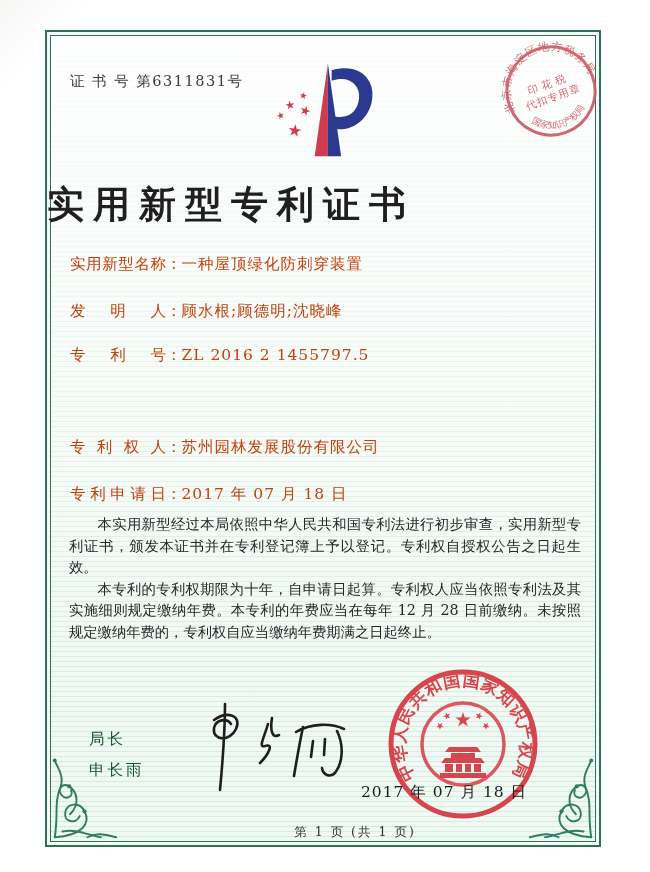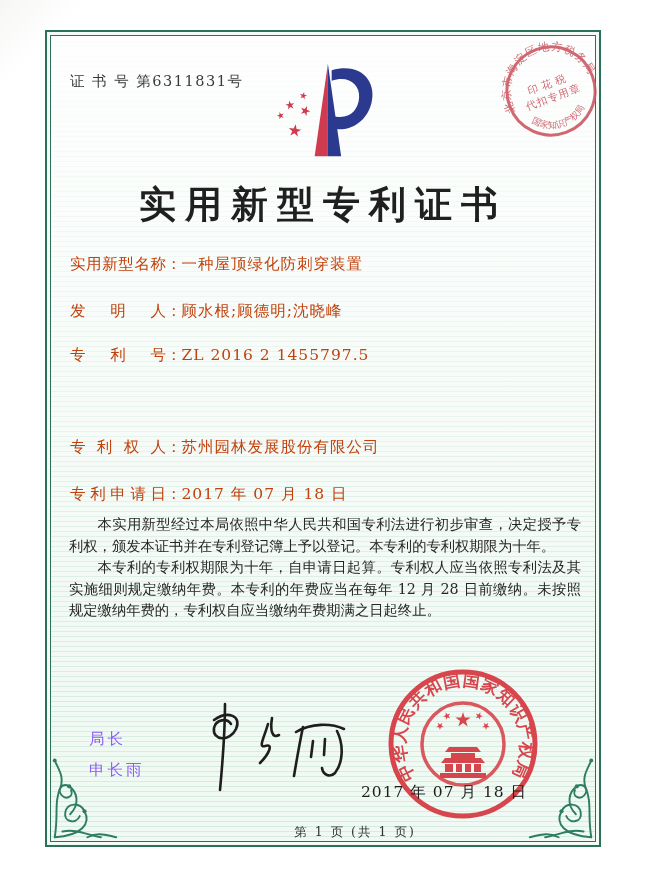--- a/index.html
+++ b/index.html
@@ -7,28 +7,28 @@
   .page{position:relative;width:650px;height:872px;background:linear-gradient(135deg,#f6f6f5 0%,#ffffff 6%,#ffffff 100%);overflow:hidden;}
   .cert{position:absolute;left:45px;top:30px;width:552px;height:813px;border:2px solid #2b7059;background:#f4faf5;}
   .cert-inner{position:absolute;inset:3px;border:1px solid #2b7059;
     background:
       linear-gradient(180deg, rgba(255,255,255,0.92) 0%, rgba(255,255,255,0.55) 45%, rgba(255,255,255,0.25) 75%, rgba(255,255,255,0.15) 100%),
       repeating-linear-gradient(180deg, rgba(92,170,140,0.22) 0px, rgba(92,170,140,0.22) 1px, rgba(240,250,243,0) 1px, rgba(240,250,243,0) 5px),
       #eef8f1;}
   .cert-number{position:absolute;left:23px;top:40px;font-size:14.5px;color:#3a3a3a;letter-spacing:1.5px;}
   .logo{position:absolute;left:221px;top:26px;width:116px;height:104px;}
   .tax-stamp{position:absolute;left:449px;top:4px;width:110px;height:110px;opacity:0.88;}
-  .title{position:absolute;left:0;top:148px;width:100%;text-align:center;font-size:37px;font-weight:600;color:#1f1f1f;letter-spacing:9px;}
+  .title{position:absolute;left:0;top:148px;width:100%;text-align:left;font-size:37px;font-weight:600;color:#1f1f1f;letter-spacing:9px;}
   .field{position:absolute;left:23px;font-size:15.5px;color:#c2410c;white-space:nowrap;}
   .field .lbl{display:inline-block;width:96px;text-align:justify;text-align-last:justify;vertical-align:bottom;}
   .field .val{letter-spacing:1px;}
   .f0{top:222px}.f1{top:269px}.f2{top:313px}.f3{top:360px}.f4{top:405px}.f5{top:452px}
   .bodytext{position:absolute;left:22px;top:482px;width:512px;font-size:14.3px;line-height:21.6px;color:#262626;text-align:justify;}
   .bodytext p{margin:0;text-indent:2em;}
-  .director{position:absolute;left:42px;top:692px;font-family:"DejaVu Sans", sans-serif;font-size:15.5px;color:#8b5cf6;letter-spacing:3px;line-height:31px;}
+  .director{position:absolute;left:42px;top:692px;font-family:"DejaVu Sans", sans-serif;font-size:15.5px;color:#14532d;letter-spacing:3px;line-height:31px;}
   .signature{position:absolute;left:137px;top:664px;width:172px;height:102px;}
   .seal{position:absolute;left:336px;top:632px;width:160px;height:160px;opacity:0.92;}
   .seal-date{position:absolute;left:314px;top:750px;font-size:15.5px;color:#1d1d1d;letter-spacing:1px;white-space:nowrap;}
   .footer{position:absolute;left:0;top:792px;width:100%;text-align:center;font-size:12.5px;color:#333;letter-spacing:2px;padding-left:32px;}
   .flourish{position:absolute;width:96px;height:96px;}
   .flourish.bl{left:2px;bottom:2px;}
   .flourish.br{right:2px;bottom:2px;transform:scaleX(-1);}
 </style>
 </head>
 <body>
@@ -85,21 +85,21 @@
       <span class="lbl">专利号</span><span>：</span><span class="val">ZL 2016 2 1455797.5</span>
     </div>
     <div class="field f4">
       <span class="lbl">专利权人</span><span>：</span><span class="val">苏州园林发展股份有限公司</span>
     </div>
     <div class="field f5">
       <span class="lbl">专利申请日</span><span>：</span><span class="val">2017 年 07 月 18 日</span>
     </div>
 
     <div class="bodytext">
-      <p>本实用新型经过本局依照中华人民共和国专利法进行初步审查，决定授予专利权，颁发本证书并在专利登记簿上予以登记。本专利的专利权期限为十年。</p>
+      <p>本实用新型经过本局依照中华人民共和国专利法进行初步审查，实用新型专利证书，颁发本证书并在专利登记簿上予以登记。专利权自授权公告之日起生效。</p>
       <p>本专利的专利权期限为十年，自申请日起算。专利权人应当依照专利法及其实施细则规定缴纳年费。本专利的年费应当在每年 12 月 28 日前缴纳。未按照规定缴纳年费的，专利权自应当缴纳年费期满之日起终止。</p>
     </div>
 
     <div class="director">
       <div>局长</div>
       <div>申长雨</div>
     </div>
 
     <svg class="signature" viewBox="0 0 172 102">
       <g fill="none" stroke="#1e1e1e" stroke-width="2.6" stroke-linecap="round">

